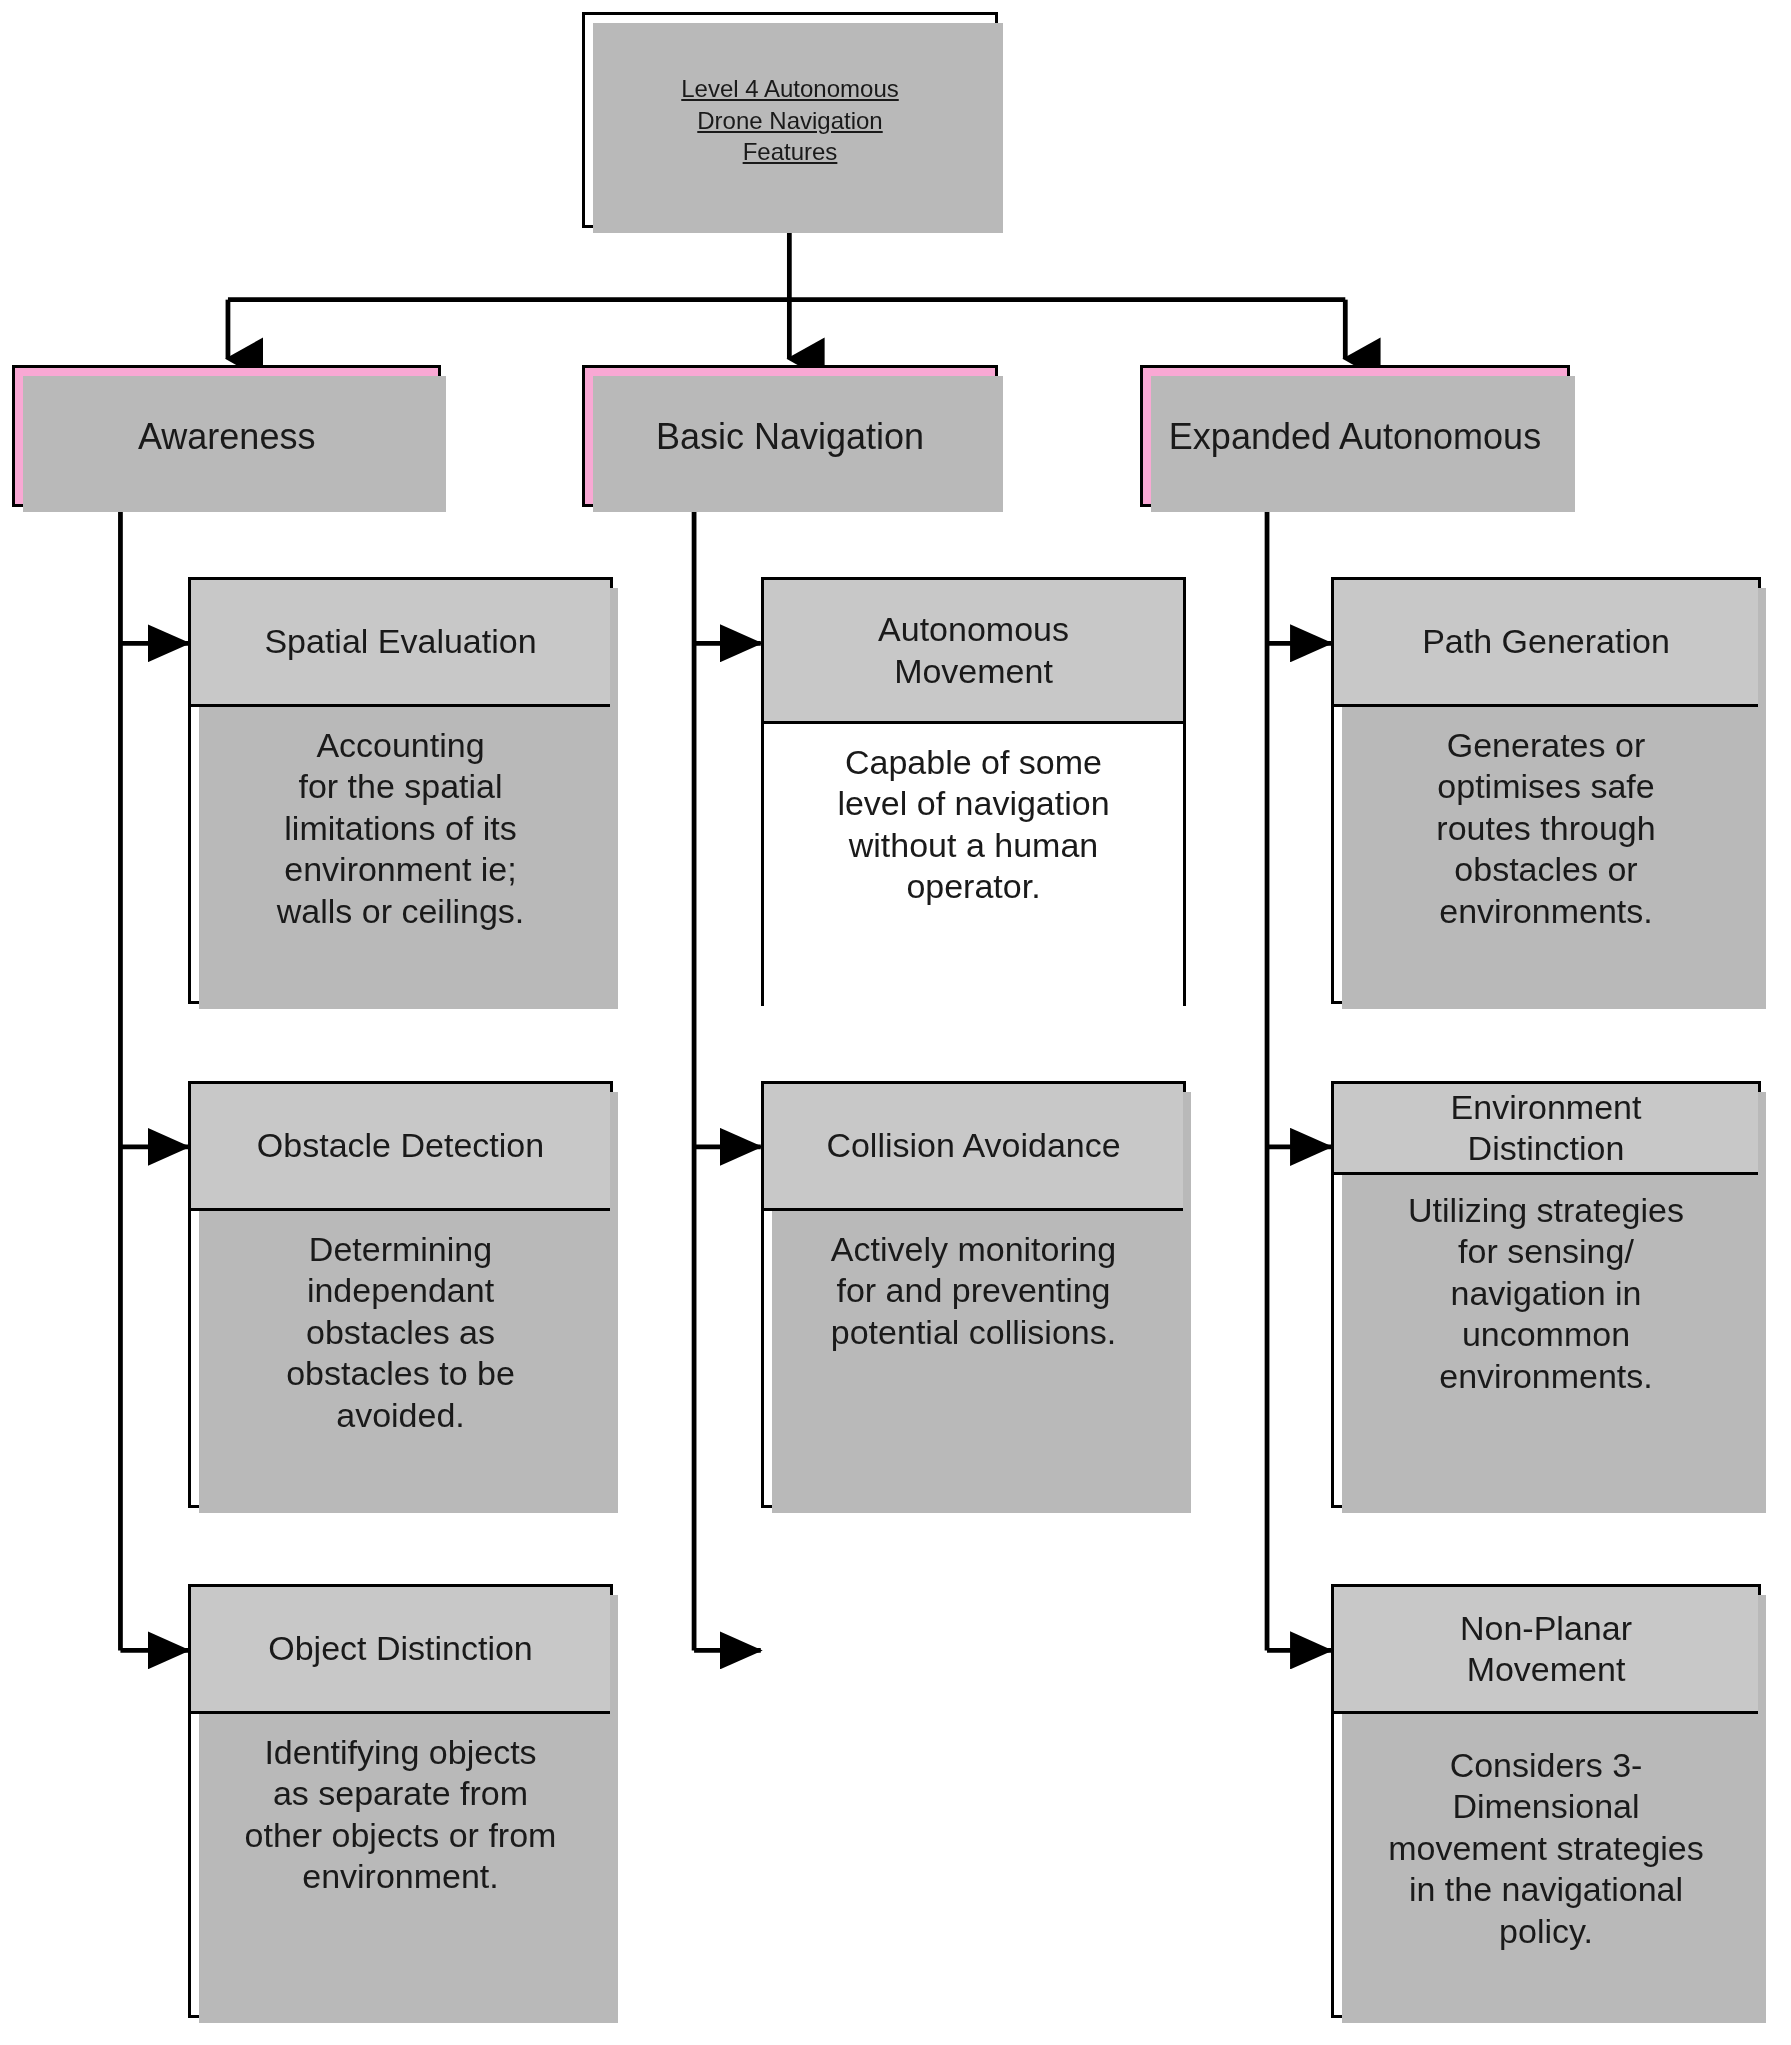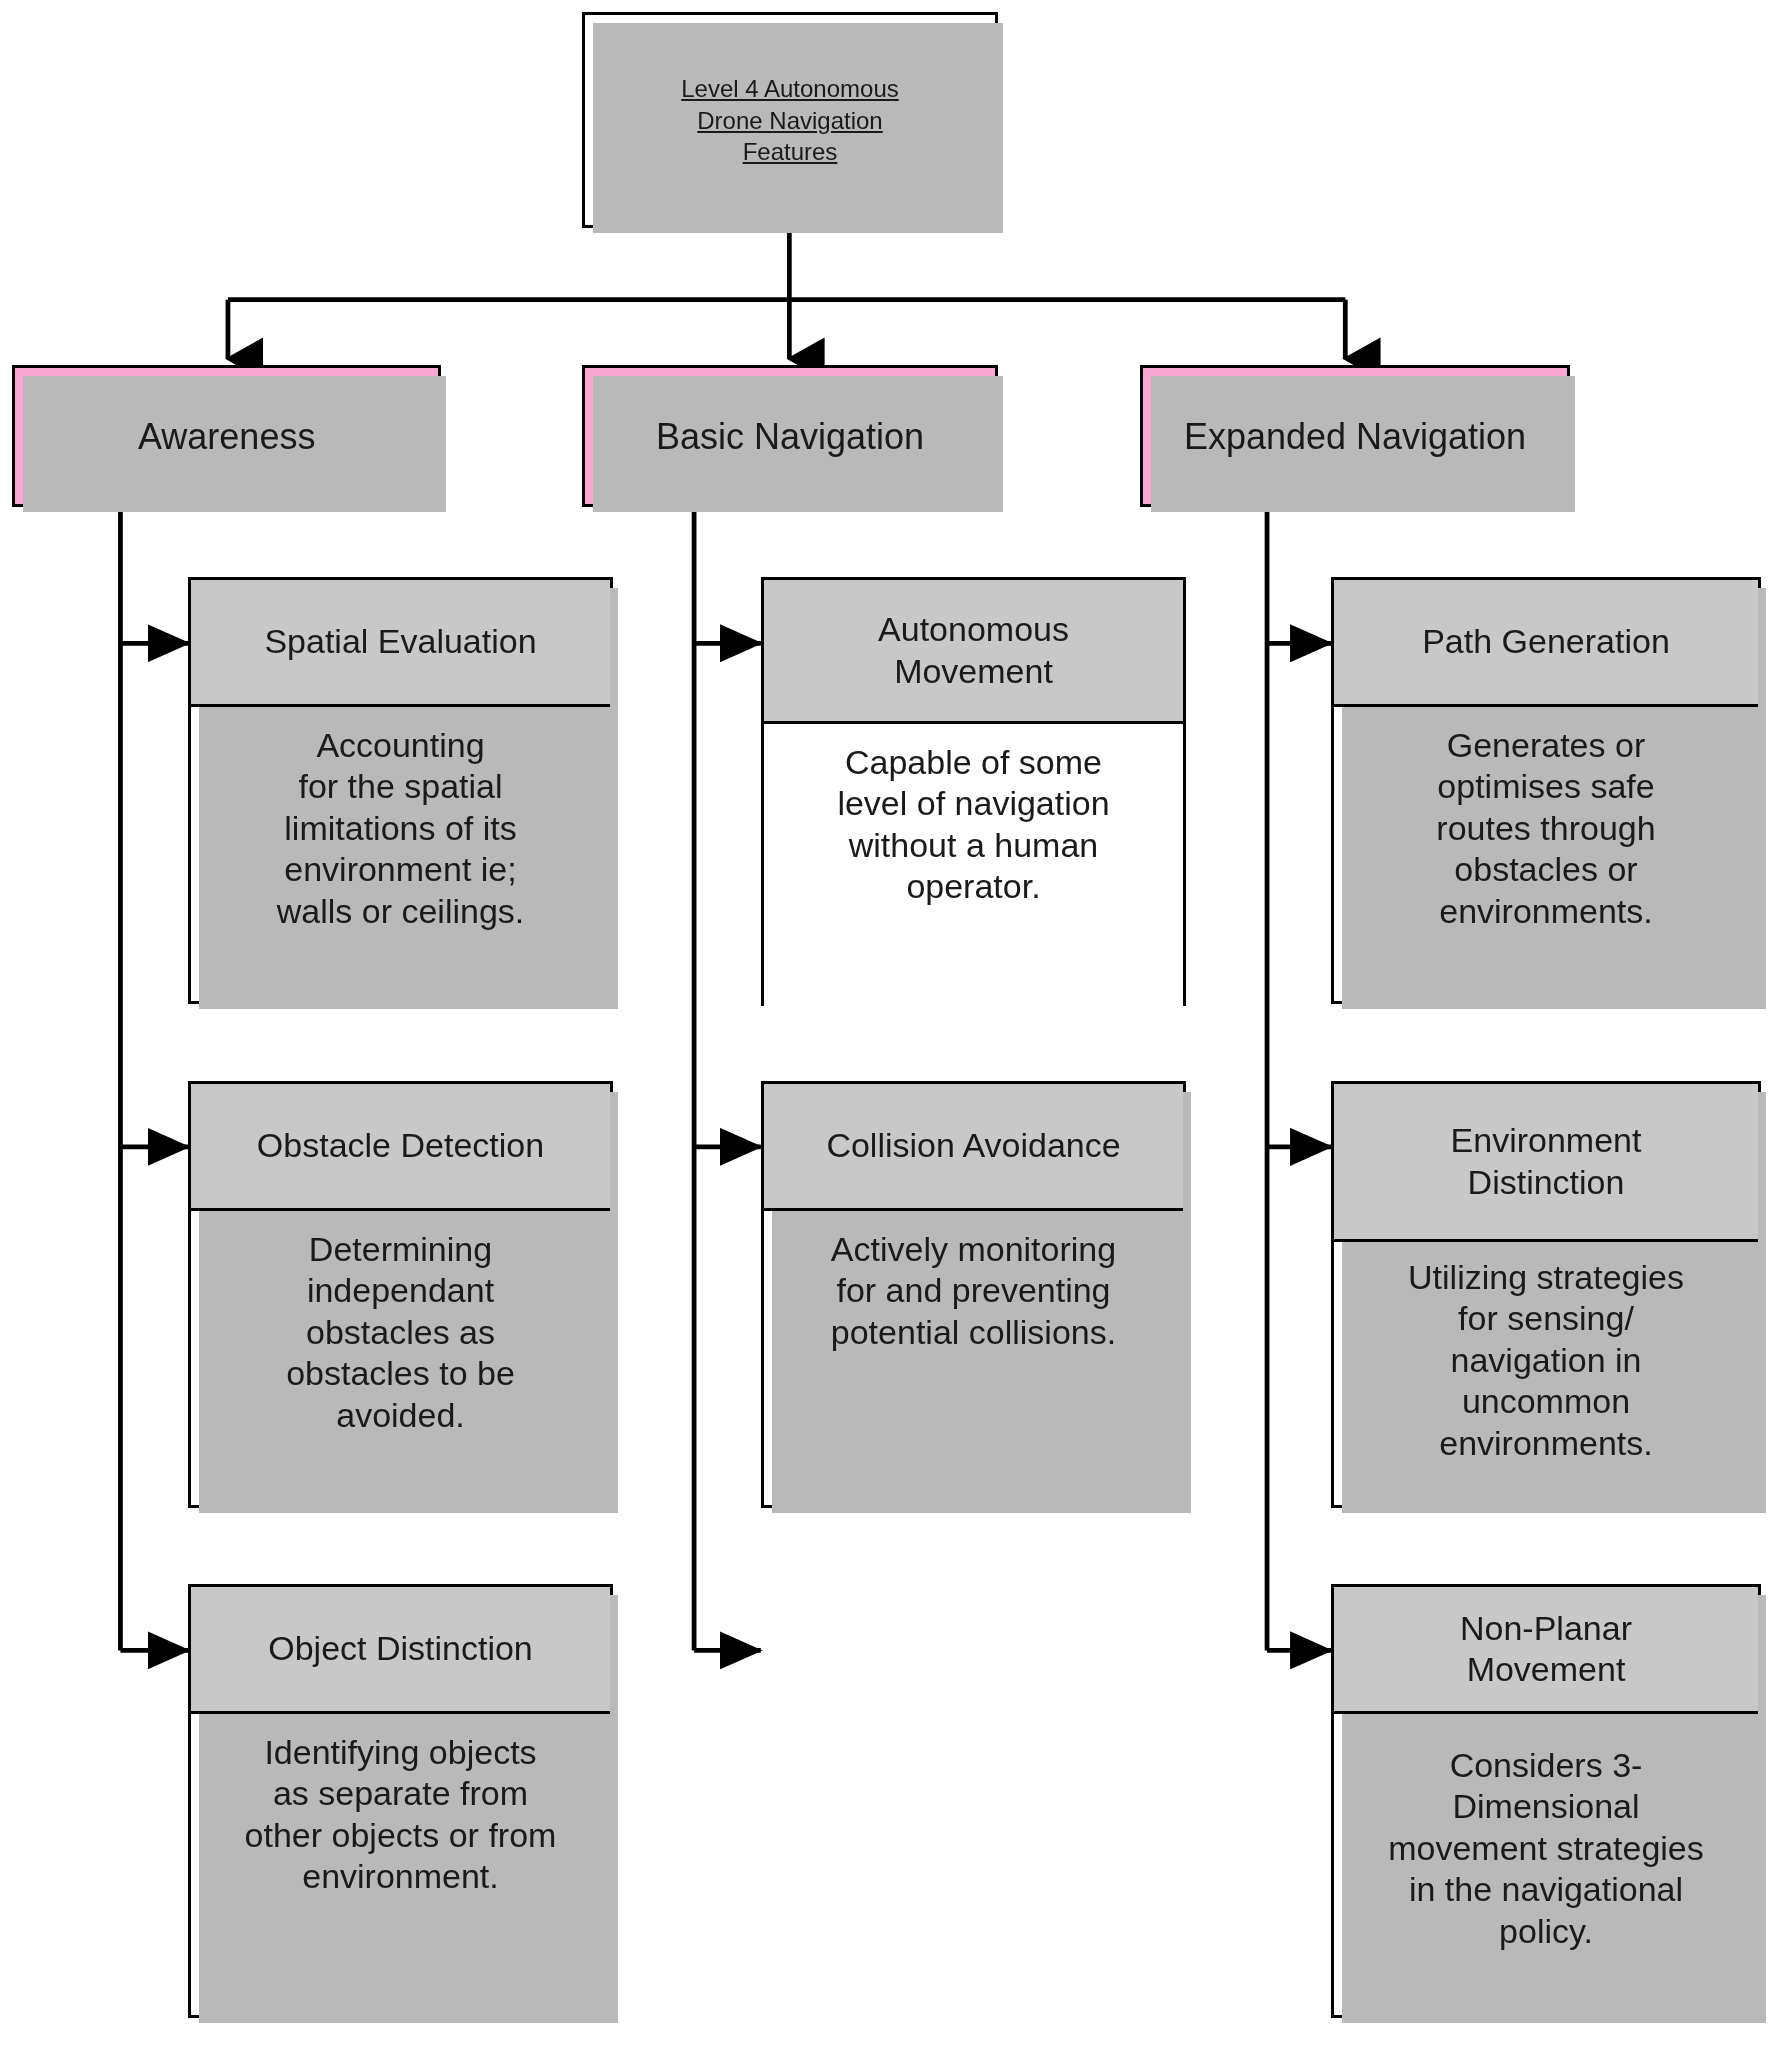--- a/index.html
+++ b/index.html
@@ -157,21 +157,21 @@
 
   <div class="box category" style="left:12.2px; top:365px; width:429px; height:142px;">
     <span>Awareness</span>
   </div>
 
   <div class="box category" style="left:582px; top:365px; width:416px; height:142px;">
     <span>Basic Navigation</span>
   </div>
 
   <div class="box category" style="left:1140px; top:365px; width:430px; height:142px;">
-    <span>Expanded Navigation</span>
+    <span>Expanded Autonomous</span>
   </div>
 
   <div class="card" style="left:188px; top:577px; width:425px; height:427px;">
     <div class="card-head" style="height: 127px; white-space: pre-line;">Spatial Evaluation</div>
     <div class="card-body" style="white-space: pre-line;">Accounting
 for the spatial
 limitations of its
 environment ie;
 walls or ceilings.</div>
   </div>
@@ -213,21 +213,21 @@
   <div class="card" style="left:1331px; top:577px; width:430px; height:427px;">
     <div class="card-head" style="height: 127px; white-space: pre-line;">Path Generation</div>
     <div class="card-body" style="white-space: pre-line;">Generates or
 optimises safe
 routes through
 obstacles or
 environments.</div>
   </div>
 
   <div class="card" style="left:1331px; top:1081px; width:430px; height:427px;">
-    <div class="card-head" style="height: 158px; white-space: pre-line;">Environment
+    <div class="card-head" style="height: 91px; white-space: pre-line;">Environment
 Distinction</div>
     <div class="card-body tight" style="white-space: pre-line;">Utilizing strategies
 for sensing/
 navigation in
 uncommon
 environments.</div>
   </div>
 
   <div class="card" style="left:1331px; top:1584px; width:430px; height:434px;gap:16px;">
     <div class="card-head" style="height: 127px; white-space: pre-line;">Non-Planar

